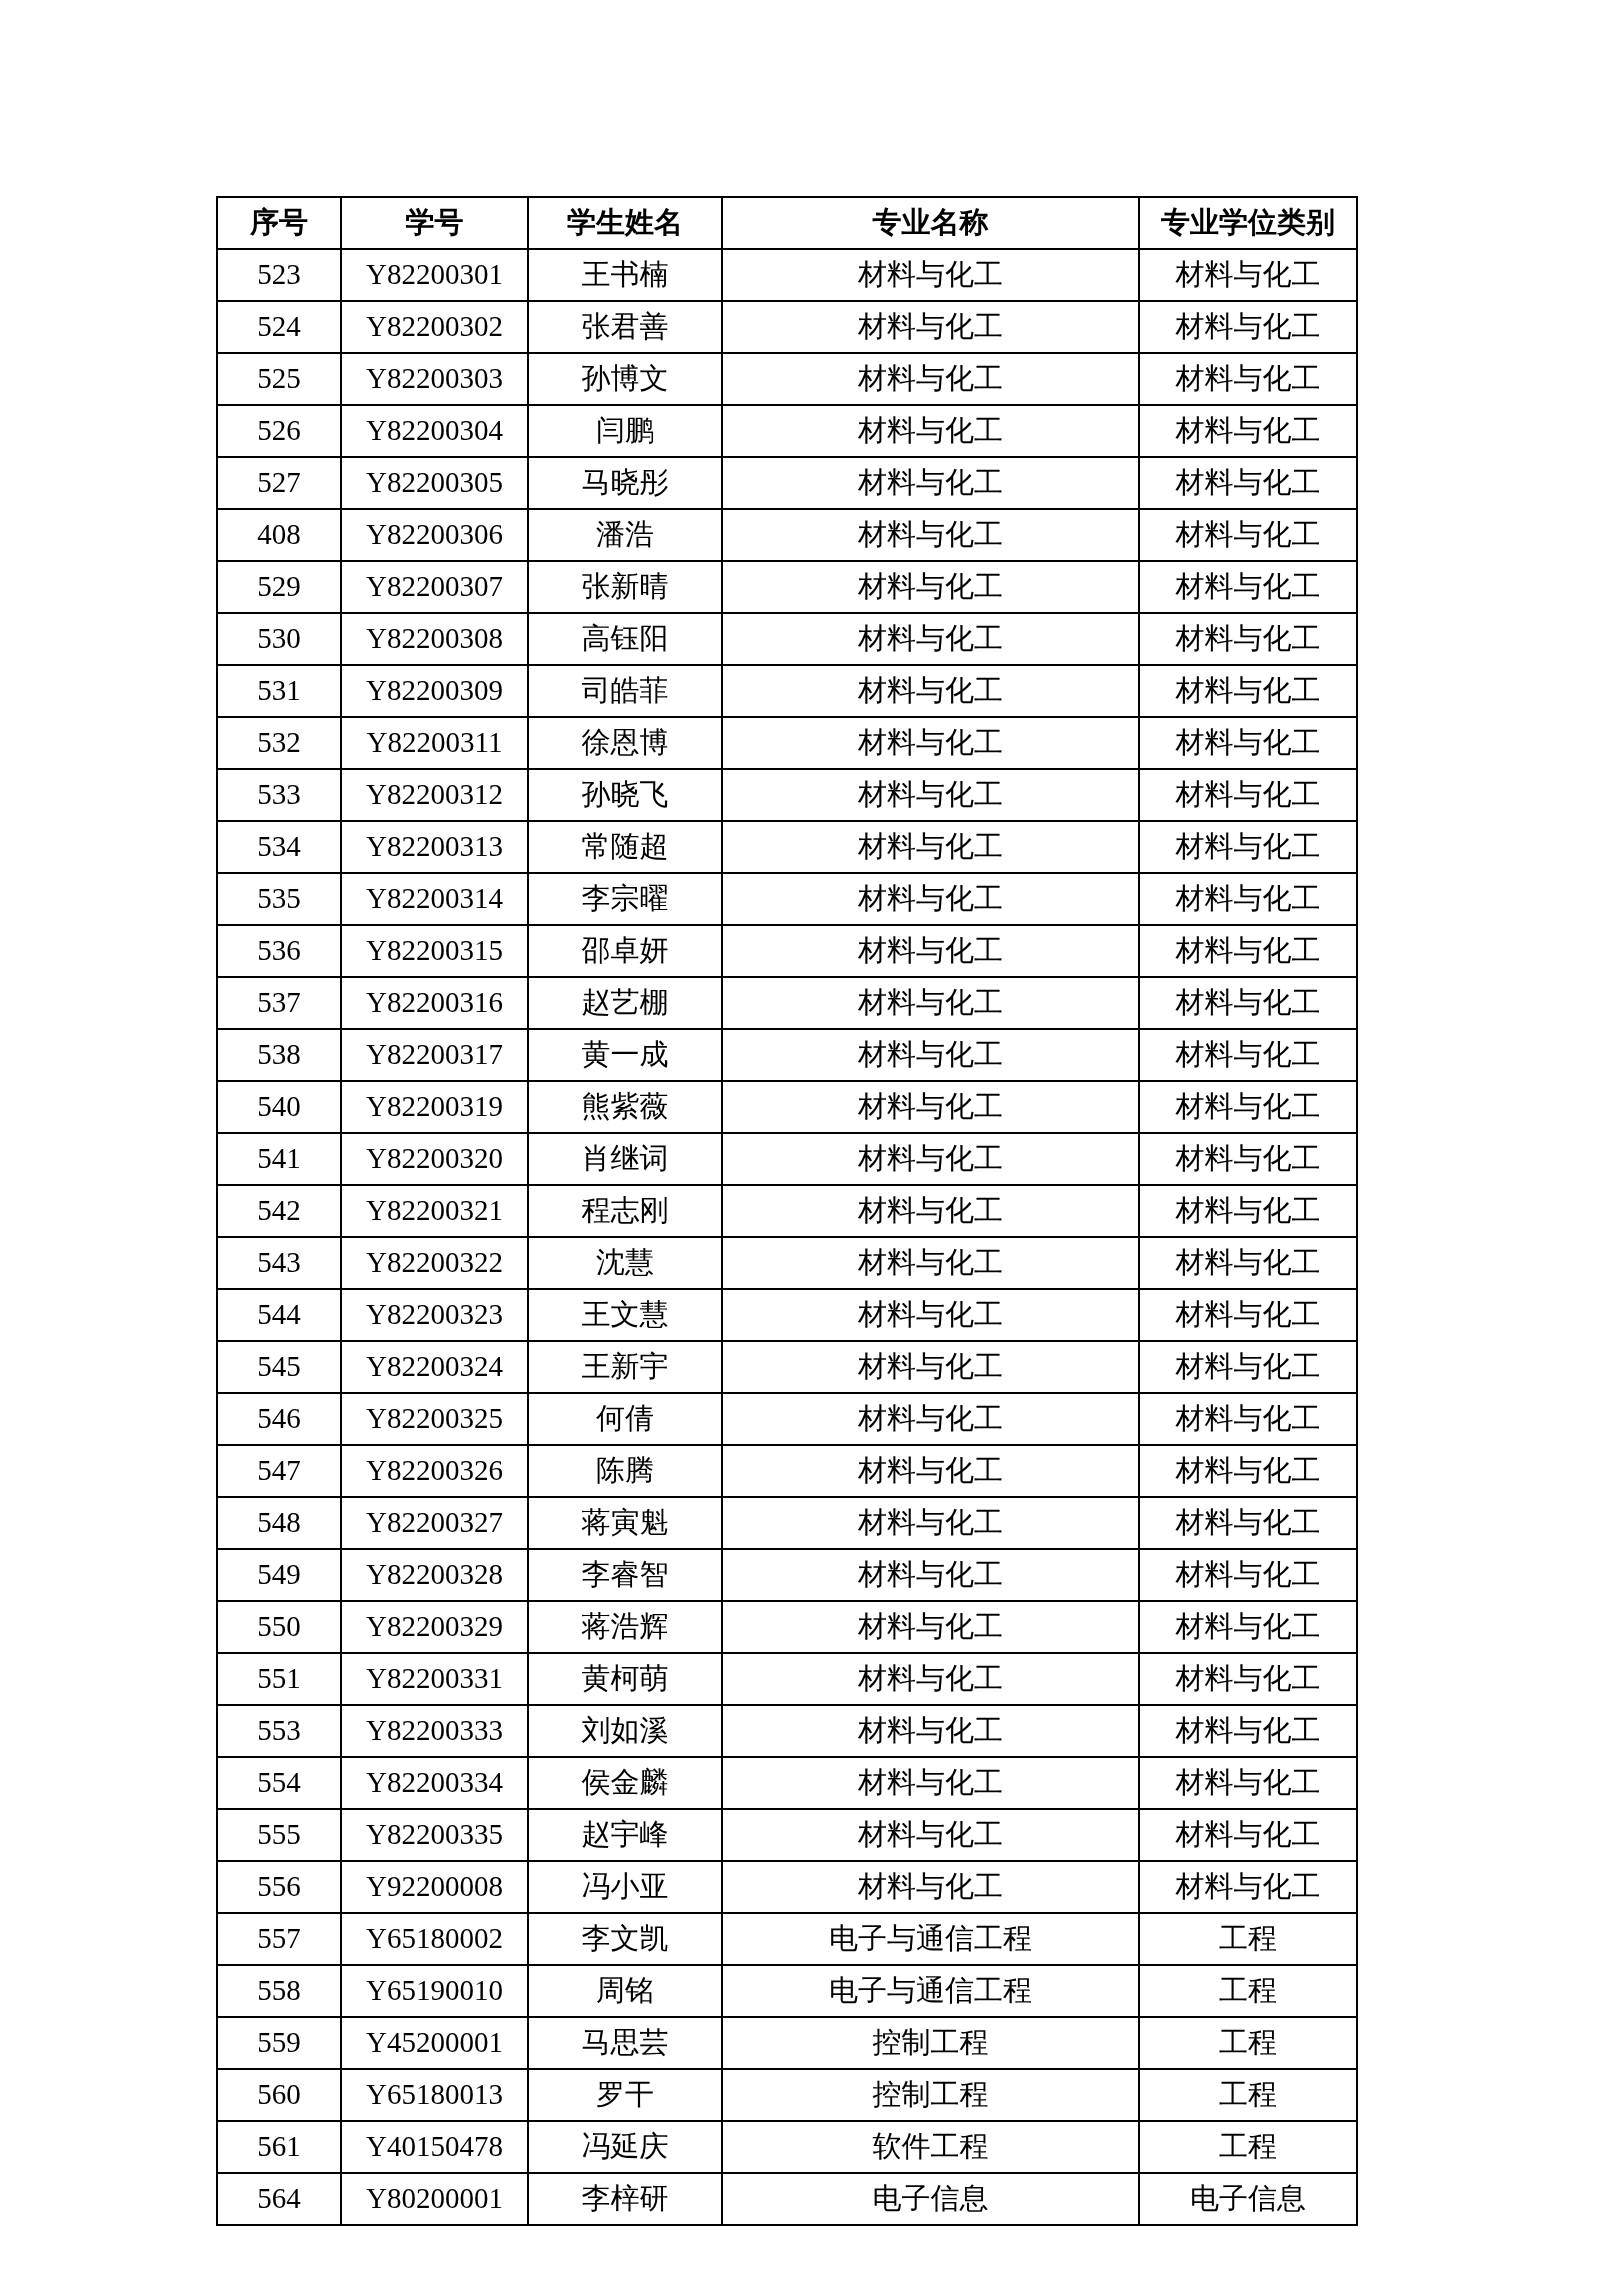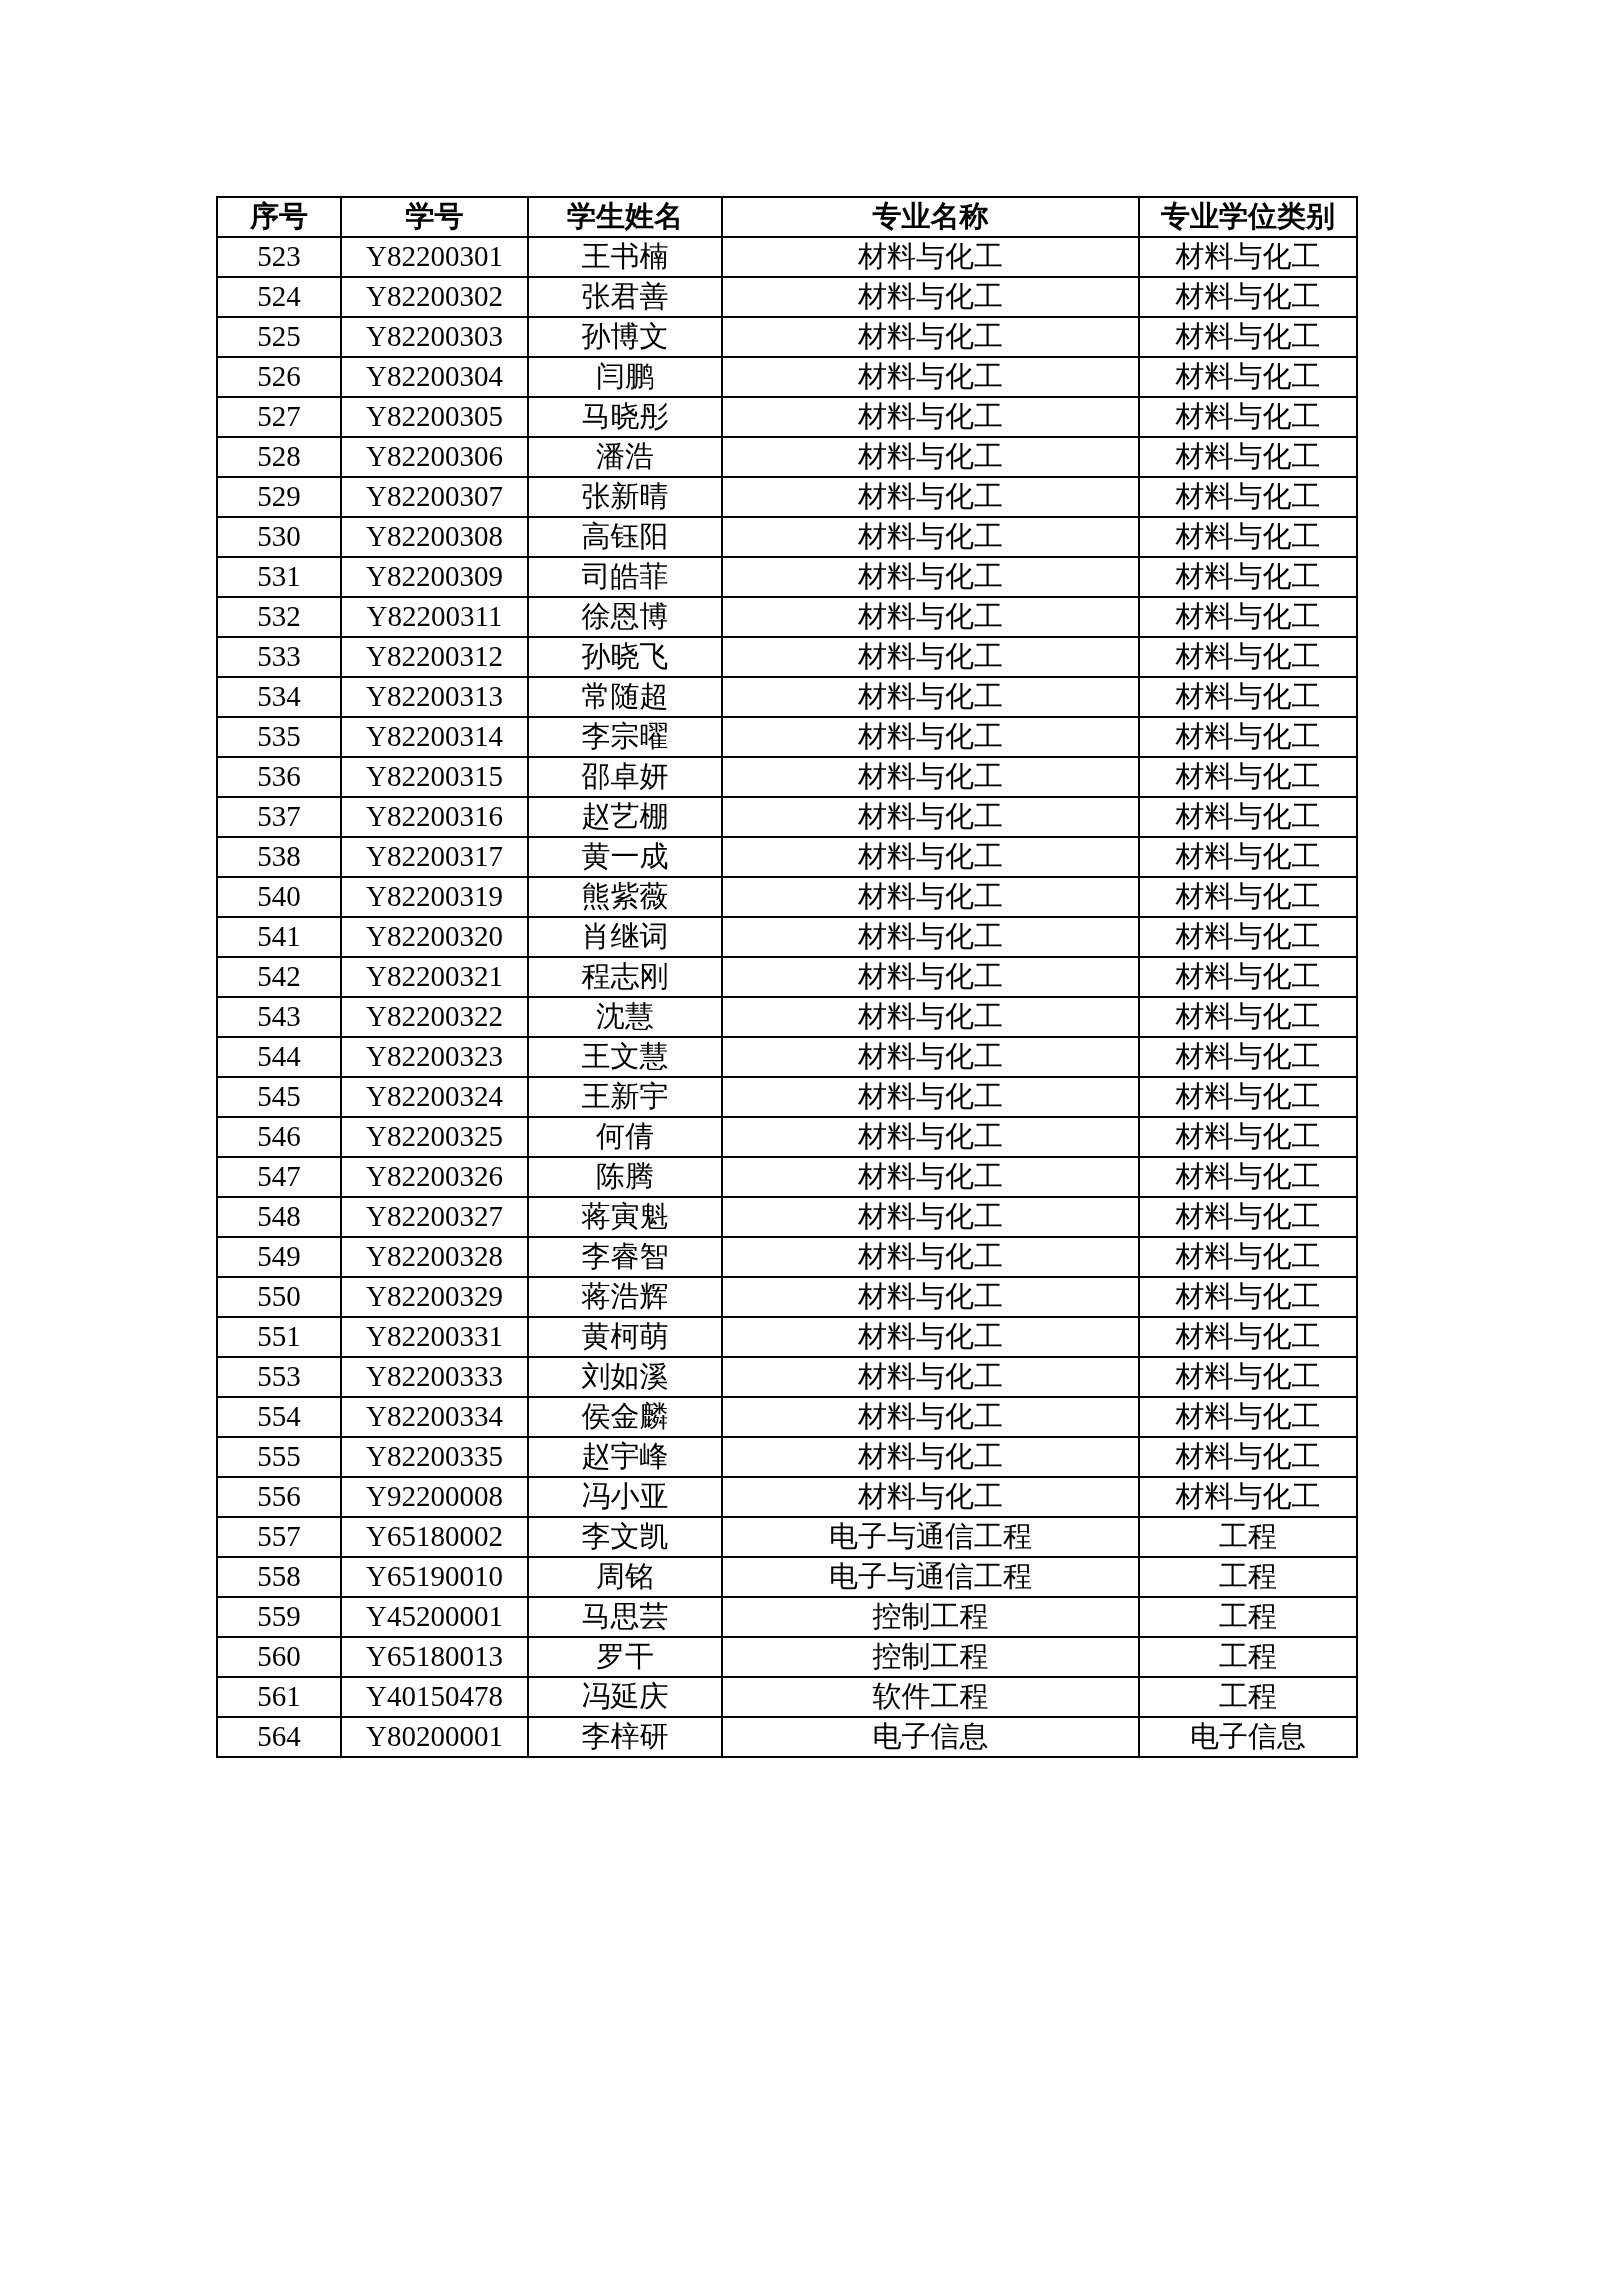--- a/index.html
+++ b/index.html
@@ -30,21 +30,21 @@
     border: 2px solid #000000;
     text-align: center;
     vertical-align: middle;
     padding: 0;
     font-size: 29px;
     line-height: 1.15;
     overflow: hidden;
     white-space: nowrap;
   }
   table.roster tr {
-    height: 40px;
+    height: 52px;
   }
   table.roster th {
     font-weight: bold;
   }
   col.c-seq   { width: 124px; }
   col.c-id    { width: 187px; }
   col.c-name  { width: 194px; }
   col.c-major { width: 417px; }
   col.c-cat   { width: 218px; }
 </style>
@@ -99,21 +99,21 @@
           <td>材料与化工</td>
         </tr>
         <tr>
           <td>527</td>
           <td>Y82200305</td>
           <td>马晓彤</td>
           <td>材料与化工</td>
           <td>材料与化工</td>
         </tr>
         <tr>
-          <td>528</td>
+          <td>408</td>
           <td>Y82200306</td>
           <td>潘浩</td>
           <td>材料与化工</td>
           <td>材料与化工</td>
         </tr>
         <tr>
           <td>529</td>
           <td>Y82200307</td>
           <td>张新晴</td>
           <td>材料与化工</td>

